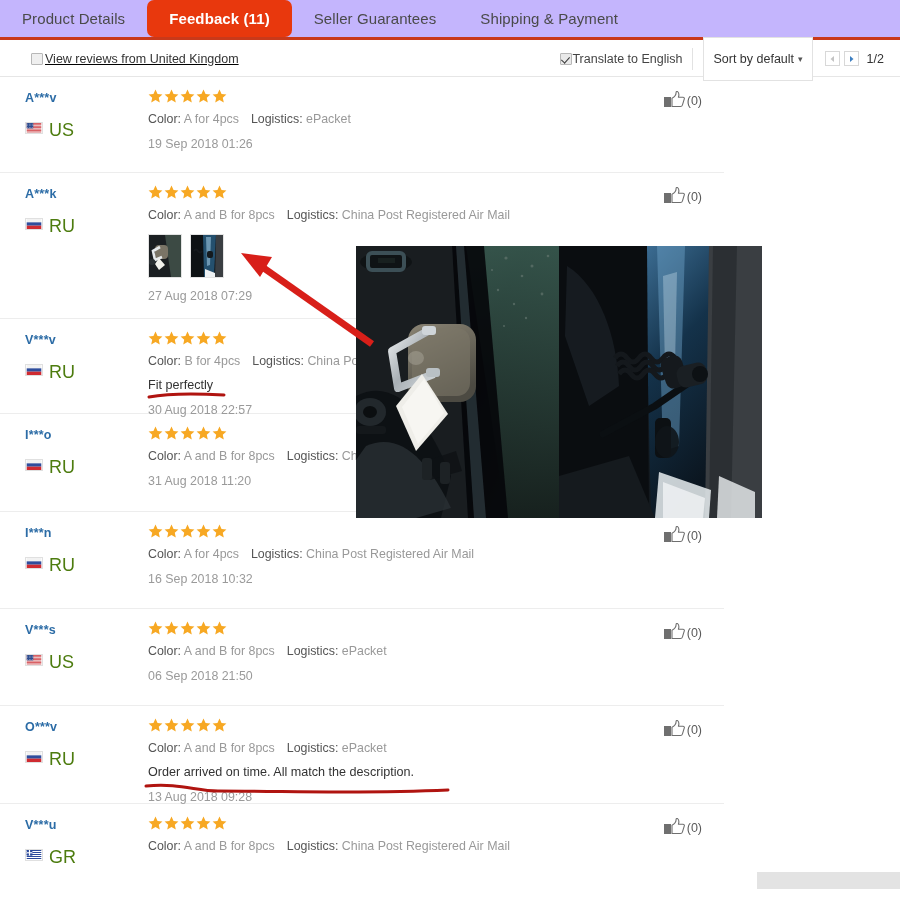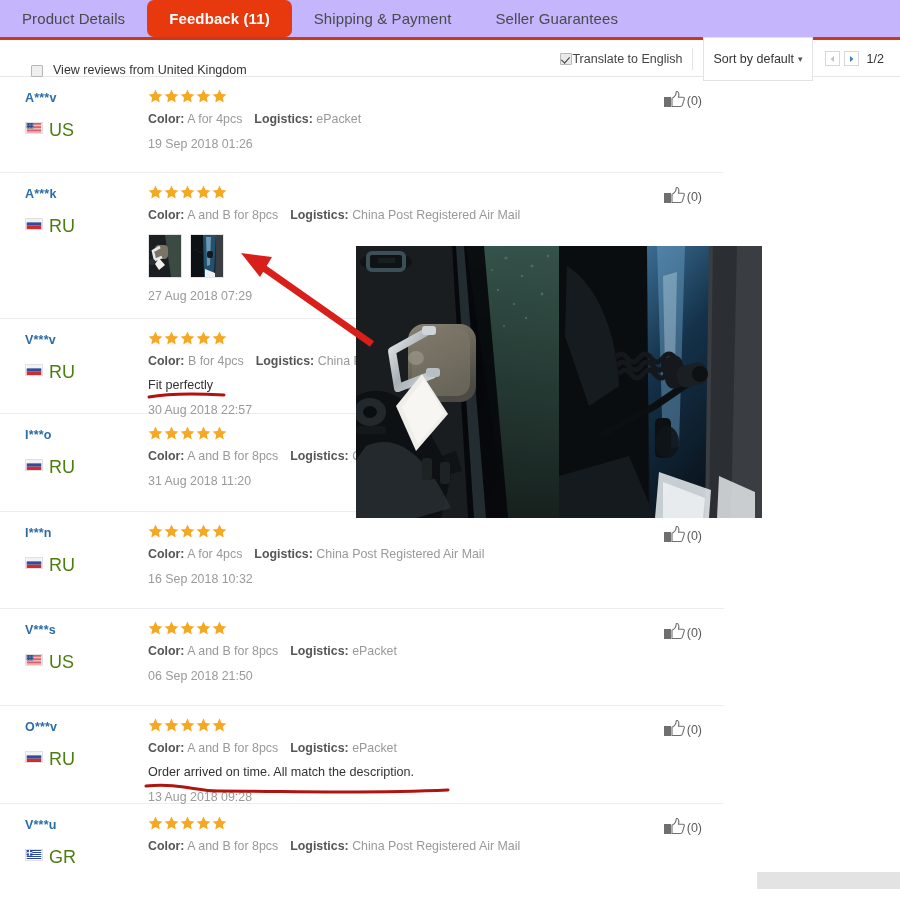--- a/index.html
+++ b/index.html
@@ -24,21 +24,21 @@
     box-sizing:border-box;cursor:pointer;white-space:nowrap;
   }
   .tab.active{background:#e8380d;color:#fff;font-weight:bold;border-radius:7px;}
 
   
   .toolbar{
     position:absolute;left:0;top:40px;width:900px;height:37px;
     box-sizing:border-box;border-bottom:1px solid #e6e6e6;
     background:#fff;
   }
-  .tb-left{position:absolute;left:31px;top:0;height:37px;display:flex;align-items:flex-end;gap:10px;}
+  .tb-left{position:absolute;left:31px;top:0;height:37px;display:flex;align-items:center;gap:2px;text-decoration:underline;}
   .tb-right{position:absolute;right:16px;top:0;height:37px;display:flex;align-items:center;gap:0px;}
   .cbx{
     width:12px;height:12px;border:1px solid #b7b7b7;background:#efefef;
     display:inline-block;box-sizing:border-box;border-radius:1px;position:relative;flex:none;
   }
   .cbx.checked{background:#e9e9e9;}
   .cbx.checked:after{
     content:"";position:absolute;left:2px;top:1px;width:4px;height:7px;
     border:solid #3a3a3a;border-width:0 1.6px 1.6px 0;transform:rotate(42deg);
   }
@@ -66,21 +66,21 @@
   .user{position:absolute;left:25px;top:14px;width:115px;}
   .uname{font-size:12.5px;color:#2c6ca6;font-weight:bold;letter-spacing:.2px;cursor:pointer;white-space:nowrap;}
   .ucountry{display:flex;align-items:center;gap:6px;margin-top:9px;}
   .flag{width:18px;height:12px;flex:none;border:1px solid rgba(0,0,0,.12);box-sizing:border-box;display:block;}
   .cname{font-size:18px;color:#4d7c0f;margin-top:6px;}
 
   .body{position:absolute;left:148px;top:12px;right:70px;}
   .stars{line-height:1;height:14px;margin-bottom:9px;}
   .stars svg{display:inline-block;vertical-align:top;margin-right:1px;}
   .meta{font-size:12.4px;color:#999;margin-bottom:0px;white-space:nowrap;}
-  .meta b{color:#555;font-weight:bold;}
+  .meta b{color:#555;font-weight:normal;}
   .meta .sp{display:inline-block;width:12px;}
   .comment{font-size:12.6px;color:#333;margin-top:10px;white-space:nowrap;}
   .date{font-size:12.4px;color:#9a9a9a;margin-top:11px;}
   .thumbs{margin-top:12px;display:flex;gap:8px;}
   .thumb{width:34px;height:44px;border:1px solid #e3e3e3;background:#20242a;box-sizing:border-box;cursor:pointer;overflow:hidden;position:relative;}
 
   .helpful{position:absolute;right:22px;top:14px;display:flex;align-items:center;gap:2px;cursor:pointer;}
   .hcount{font-size:12.5px;color:#5a5a5a;}
 
   
@@ -102,24 +102,24 @@
 <div class="frame">
 
   <div class="tabbar">
     <div class="tab">
         <span>Product Details</span>
       </div>
     <div class="tab active">
         <span>Feedback (11)</span>
       </div>
     <div class="tab">
+        <span>Seller Guarantees</span>
+      </div>
+    <div class="tab">
         <span>Shipping &amp; Payment</span>
-      </div>
-    <div class="tab">
-        <span>Seller Guarantees</span>
       </div>
   </div>
 
   <div class="toolbar">
     <div class="tb-left">
       <span class="cbx"></span>
       <span class="tb-label">View reviews from United Kingdom</span>
     </div>
 
     <div class="tb-right">

